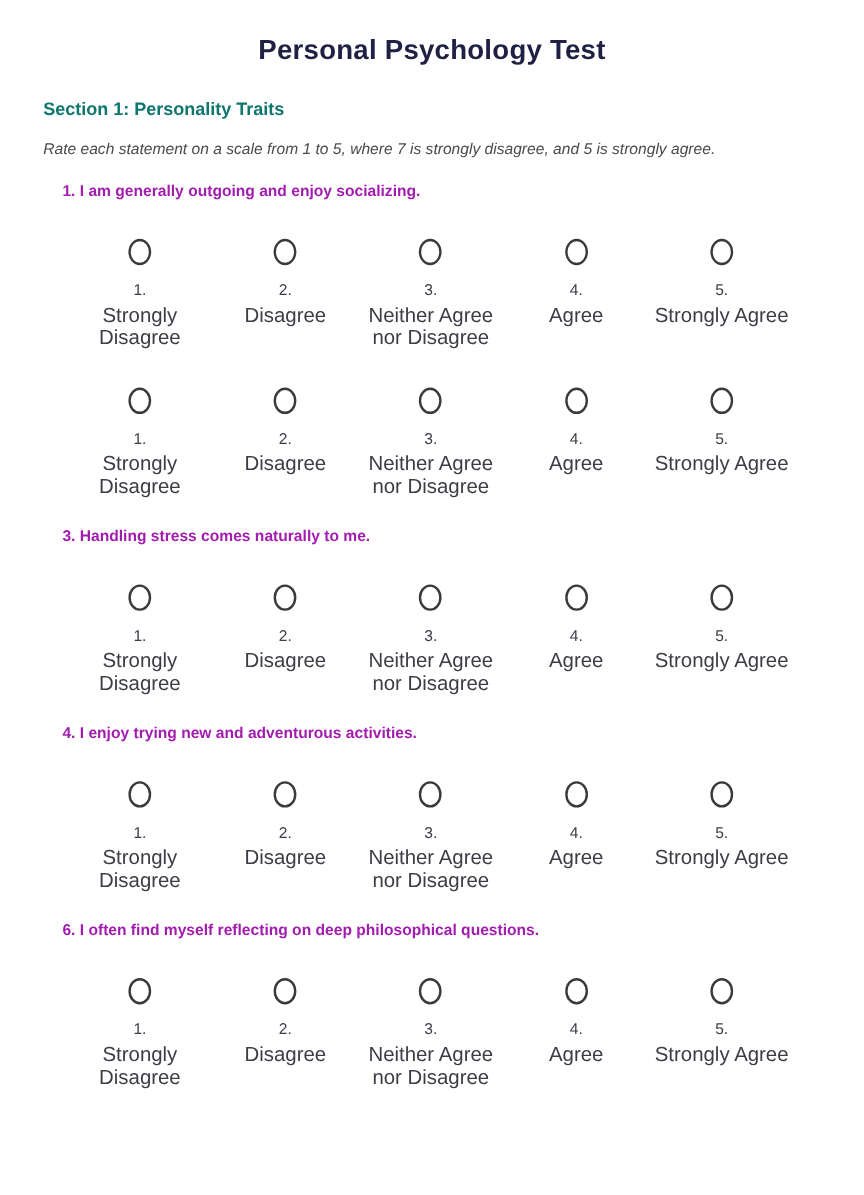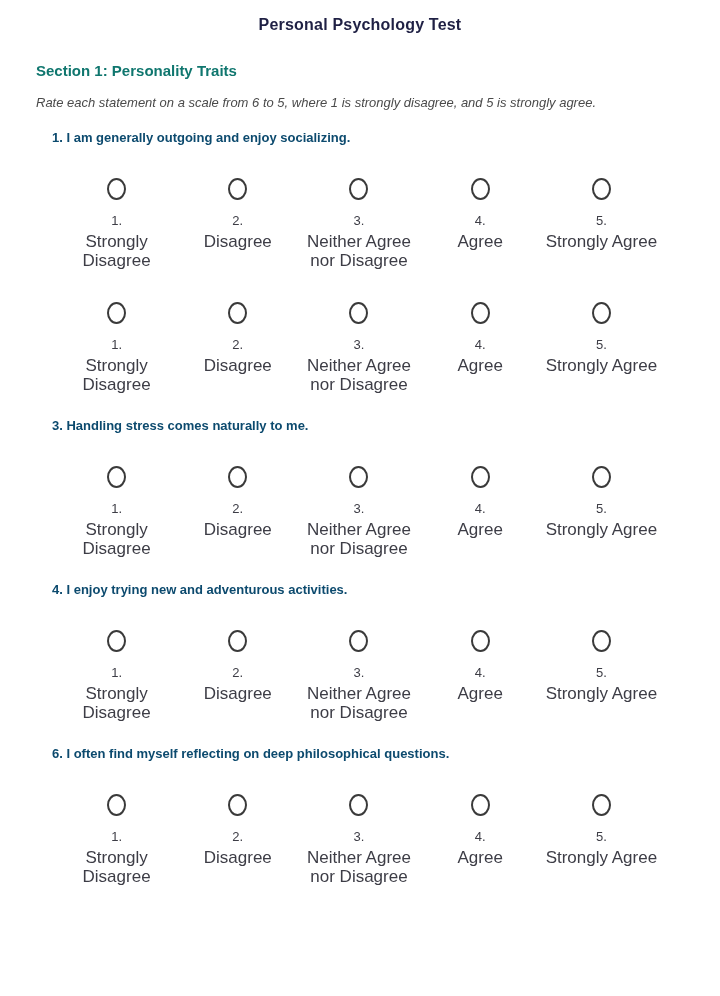--- a/index.html
+++ b/index.html
@@ -11,23 +11,23 @@
   .page {
     position: relative;
     width: 720px;
     height: 996px;
     background: #ffffff;
     overflow: hidden;
     box-sizing: border-box;
   }
   .page-title {
     margin: 0;
-    padding-top: 16px;
+    padding-top: 28px;
     text-align: center;
-    font-size: 16px;
+    font-size: 23px;
     font-weight: 700;
     color: #1f2044;
     letter-spacing: 0.2px;
   }
   .section-heading {
     margin: 28px 36px 0 36px;
     font-size: 15px;
     font-weight: 700;
     color: #0f766e;
   }
@@ -40,21 +40,21 @@
   .questions {
     margin-top: 20px;
   }
   .question {
     margin-bottom: 24px;
   }
   .q-text {
     margin: 0 36px 0 52px;
     font-size: 13px;
     font-weight: 700;
-    color: #0c4a6e;
+    color: #a21caf;
     line-height: 16px;
   }
   .options {
     display: grid;
     grid-template-columns: repeat(5, 1fr);
     margin: 32px 0 0 56px;
     width: 606px;
   }
   .option {
     display: flex;
@@ -85,21 +85,21 @@
     line-height: 19px;
     max-width: 120px;
   }
 </style>
 </head>
 <body>
 
 <div class="page">
   <h1 class="page-title">Personal Psychology Test</h1>
   <h2 class="section-heading">Section 1: Personality Traits</h2>
-  <p class="section-instruction">Rate each statement on a scale from 6 to 5, where 1 is strongly disagree, and 5 is strongly agree.</p>
+  <p class="section-instruction">Rate each statement on a scale from 1 to 5, where 7 is strongly disagree, and 5 is strongly agree.</p>
   <div class="questions" id="questions">
   <section class="question">
     <p class="q-text">1. I am generally outgoing and enjoy socializing.</p>
     <div class="options">
   <label class="option">
     <span class="radio"></span>
     <span class="opt-number">1.</span>
     <span class="opt-label">Strongly Disagree</span>
   </label>
 

